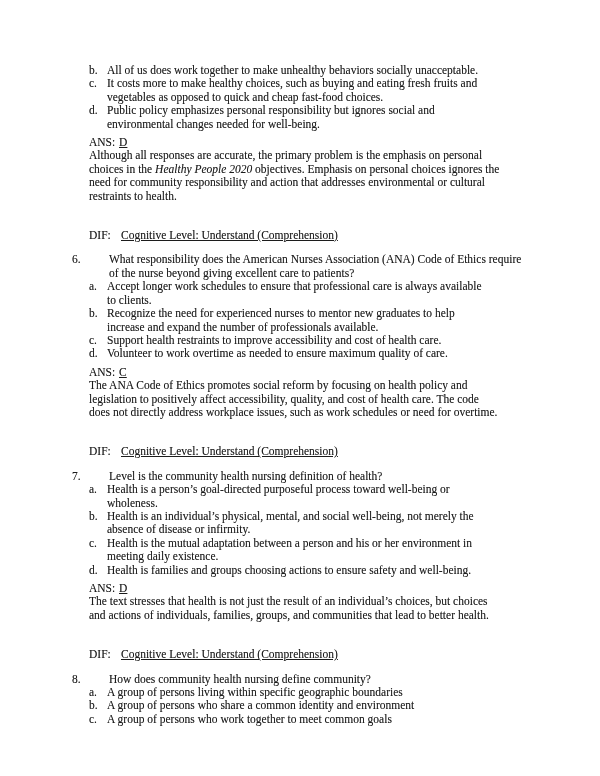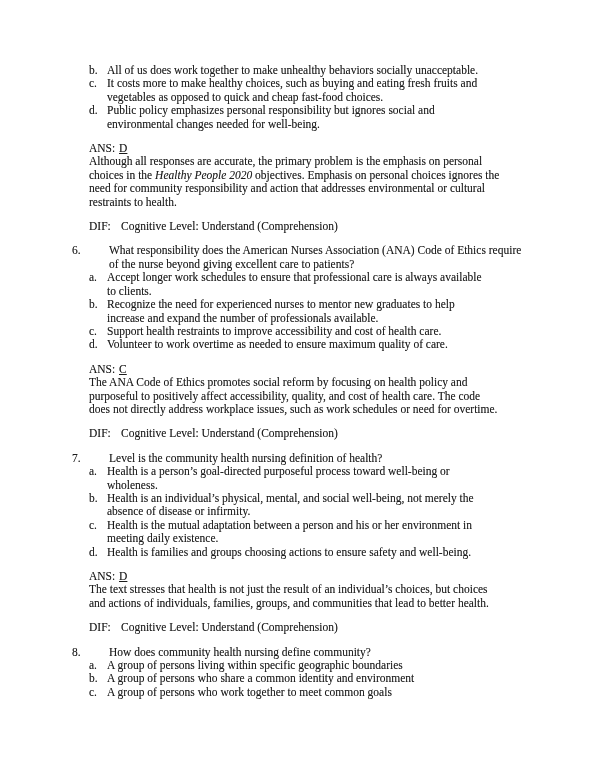--- a/index.html
+++ b/index.html
@@ -22,25 +22,25 @@
     text-shadow: 0 0 0.4px rgba(20,20,20,0.4);
   }
   .question { display: flex; margin-top: 11px; }
   .question.first { margin-top: 0; }
   .qnum { width: 17px; flex: none; }
   .qbody { width: 480px; flex: none; }
   .stem { white-space: pre; margin-left: 20px; }
   .option { display: flex; }
   .opt-letter { width: 18px; flex: none; }
   .opt-text { white-space: pre; }
-  .ans-line { margin-top: 11px; text-decoration: underline; }
+  .ans-line { margin-top: 5px; text-decoration: underline; }
   .ans-label { display: inline-block; width: 30px; }
   .rationale { white-space: pre; }
   .ital { font-style: italic; }
-  .dif-line { margin-top: 11px; }
+  .dif-line { margin-top: 26px; text-decoration: underline; }
   .dif-label { display: inline-block; width: 32px; }
 </style>
 </head>
 <body>
 
 <div class="page">
 
   <div class="question first">
     <div class="qnum"></div>
     <div class="qbody">
@@ -94,21 +94,21 @@
       </div>
       <div class="option">
         <div class="opt-letter">d.</div>
         <div class="opt-text">Volunteer to work overtime as needed to ensure maximum quality of care.</div>
       </div>
 
       <div class="ans-line">
         <span class="ans-label">ANS:</span><span>C</span>
       </div>
       <div class="rationale">The ANA Code of Ethics promotes social reform by focusing on health policy and
-purposeful to positively affect accessibility, quality, and cost of health care. The code
+legislation to positively affect accessibility, quality, and cost of health care. The code
 does not directly address workplace issues, such as work schedules or need for overtime.</div>
 
       <div class="dif-line">
         <span class="dif-label">DIF:</span><span>Cognitive Level: Understand (Comprehension)</span>
       </div>
     </div>
   </div>
 
   <div class="question">
     <div class="qnum">7.</div>

